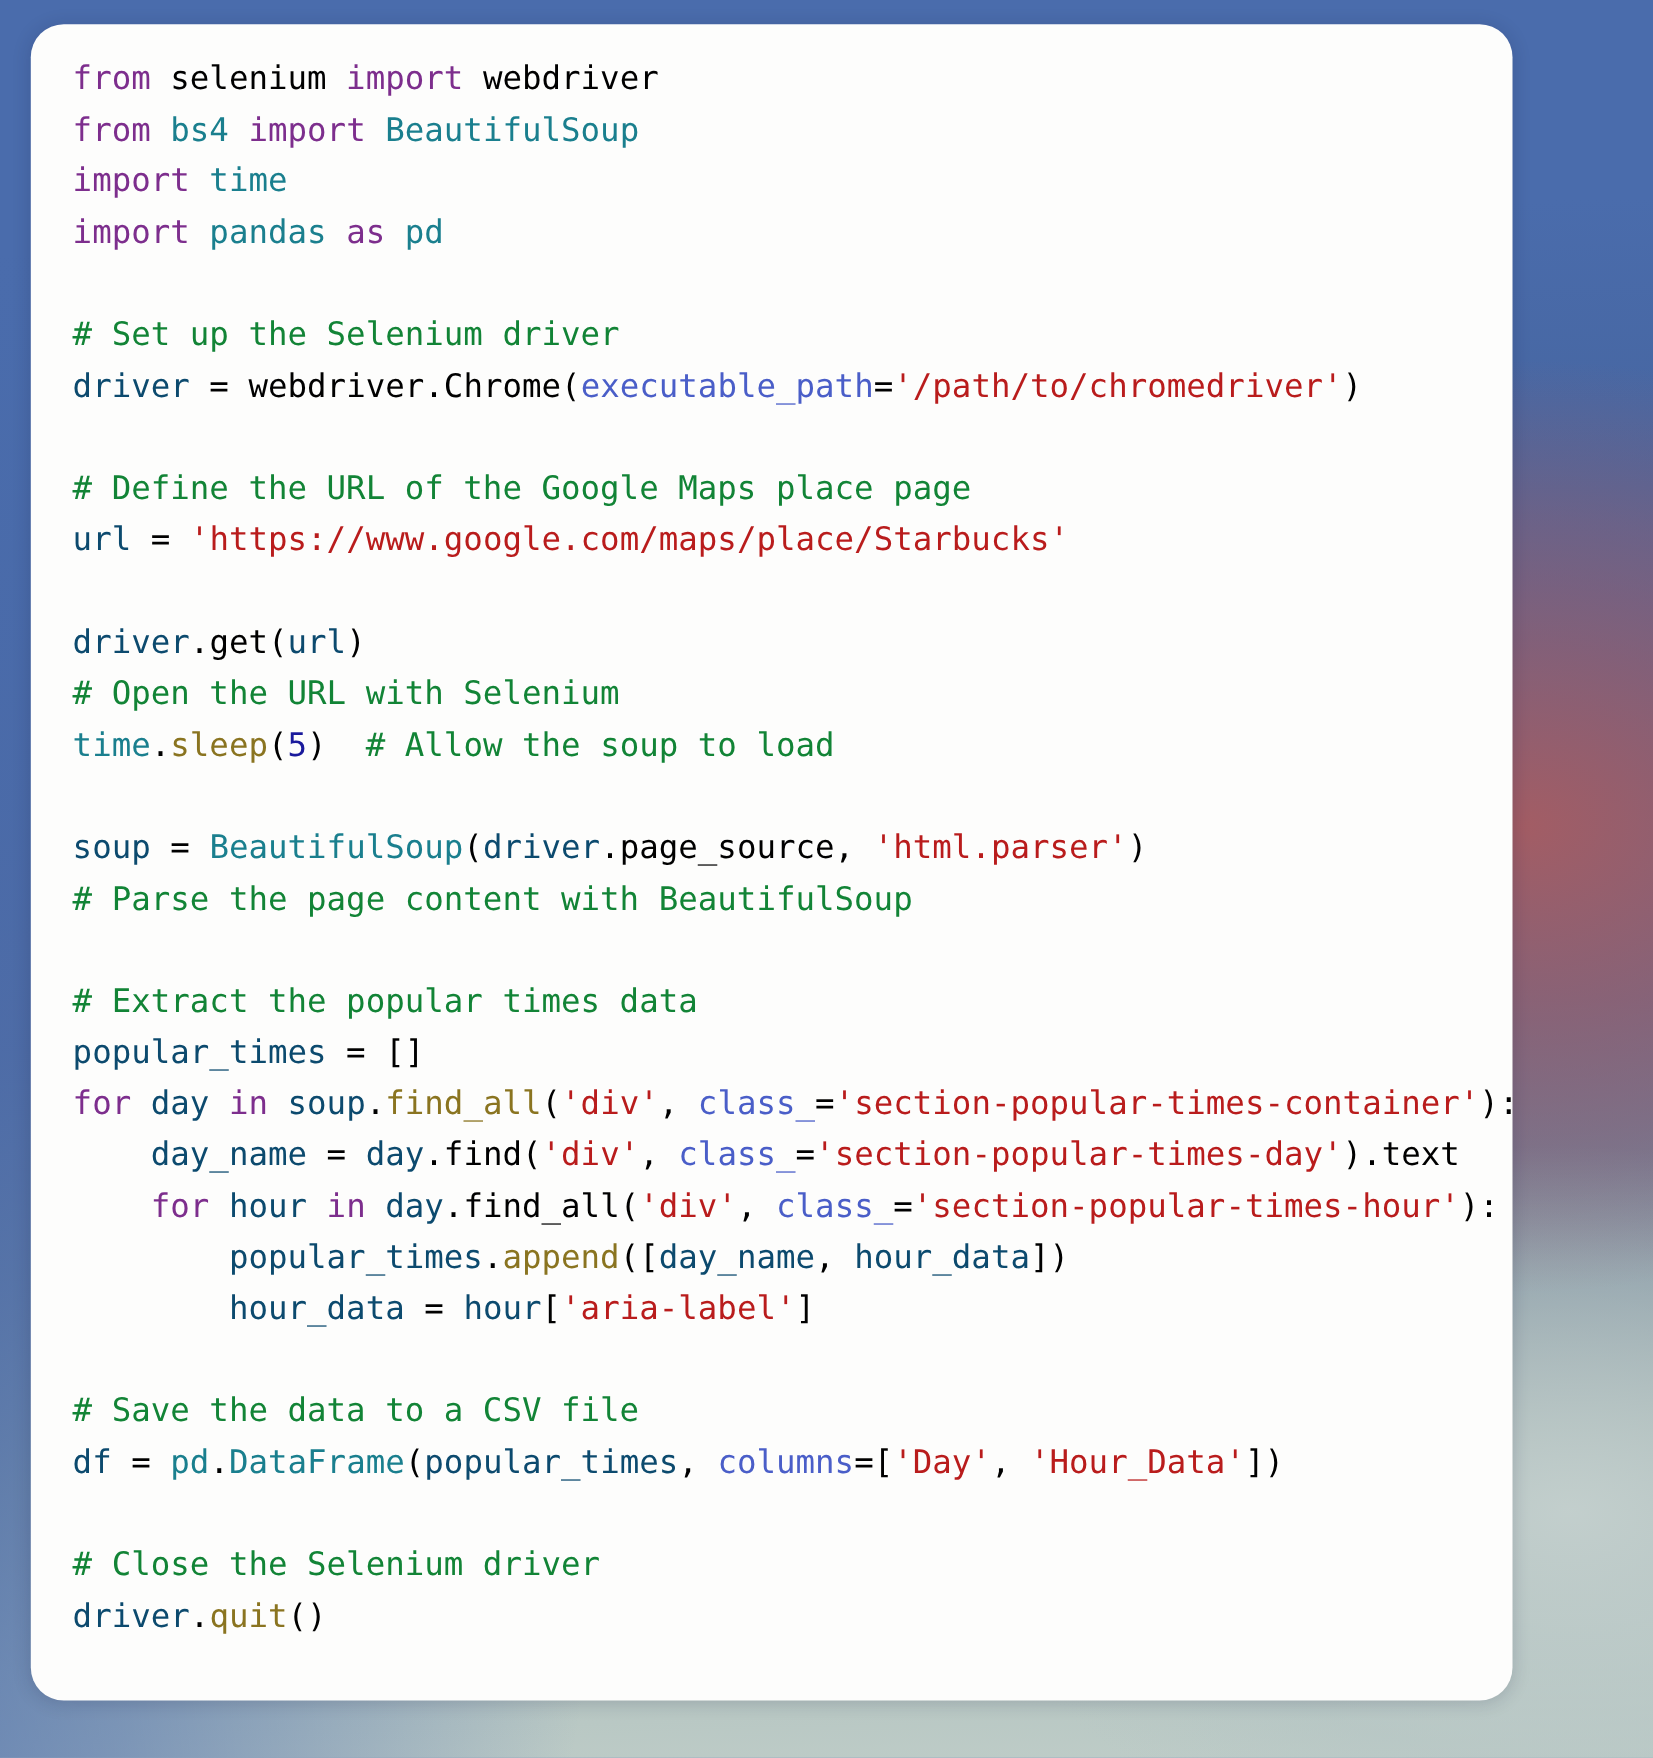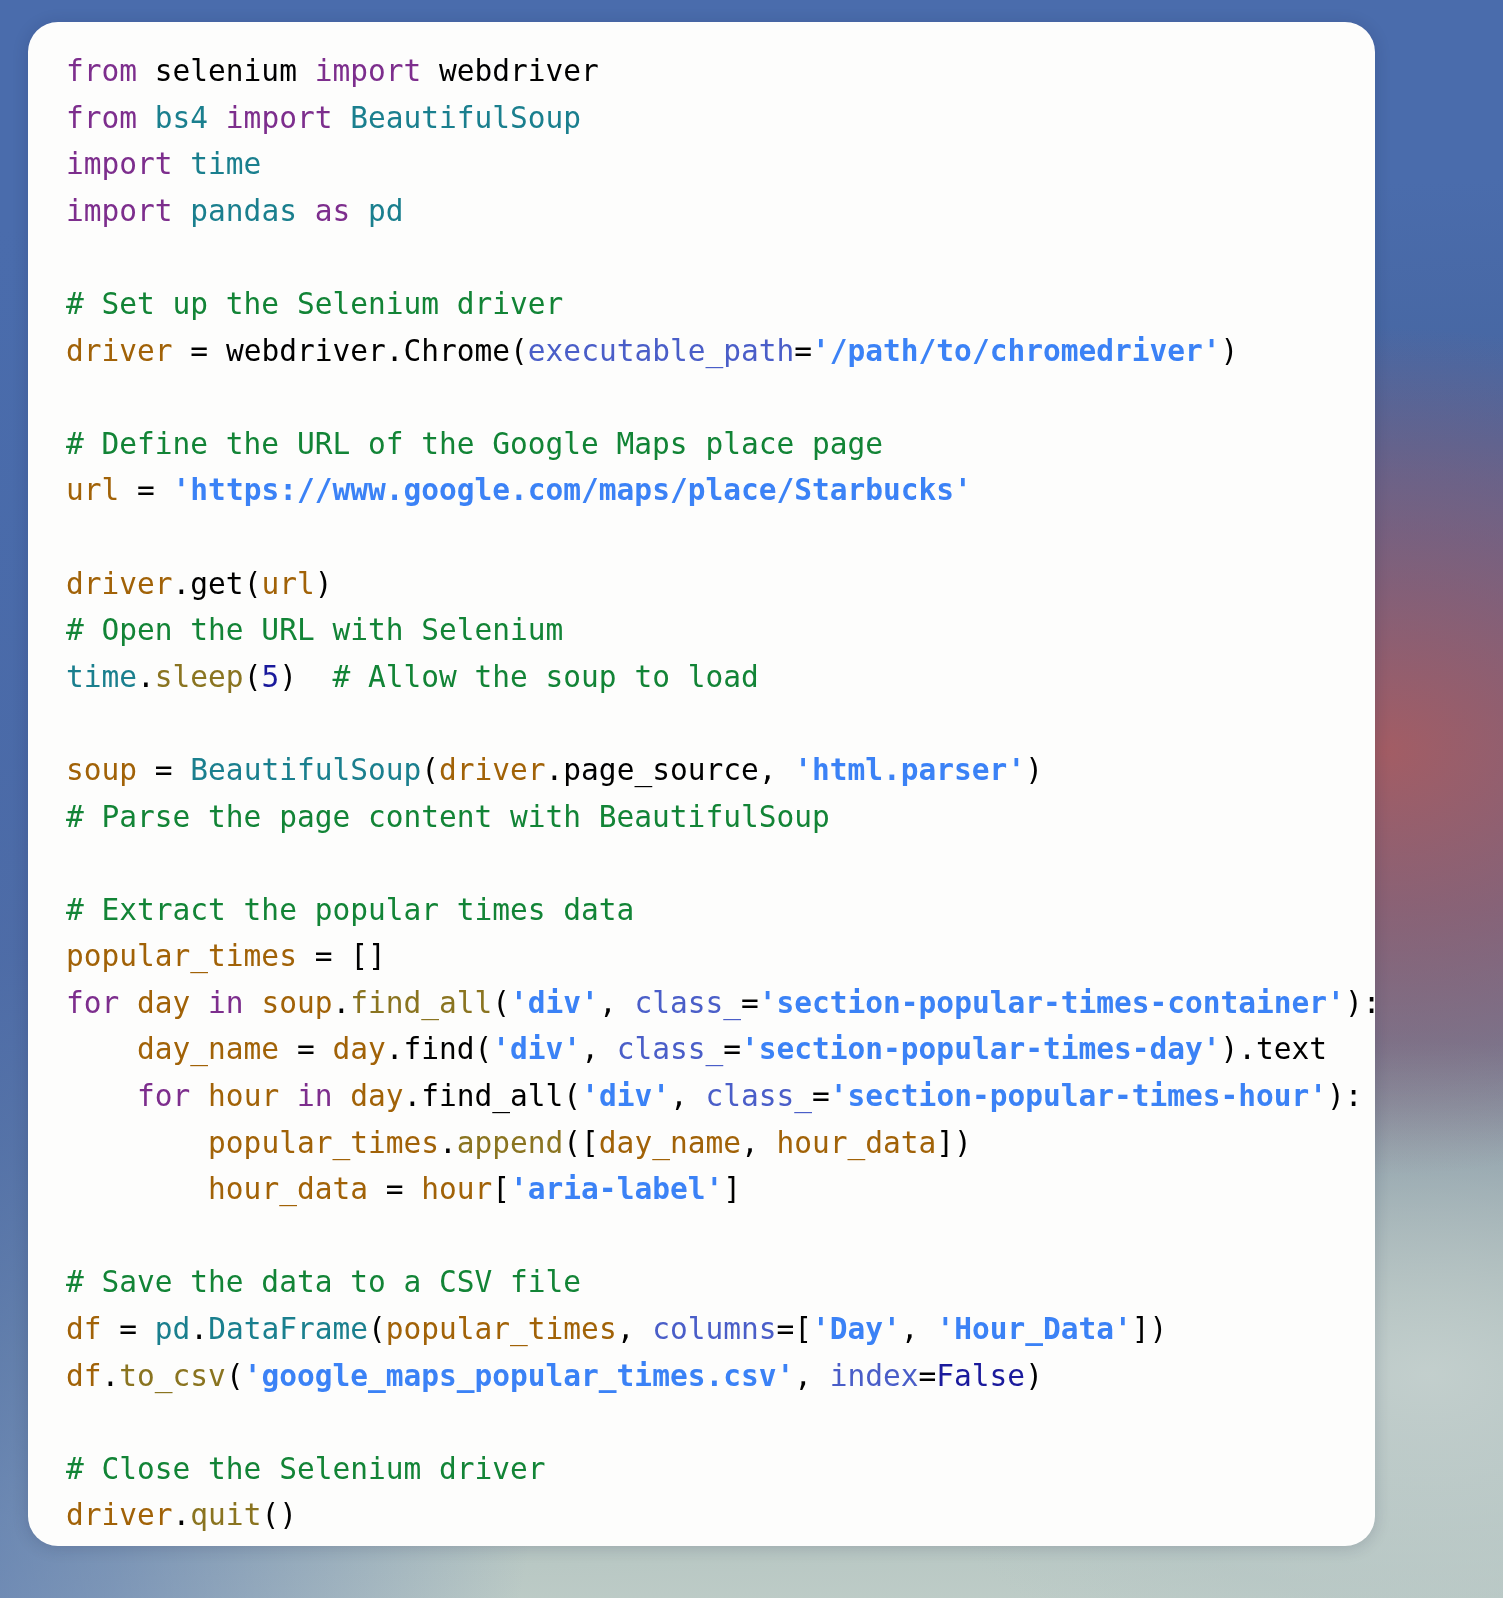--- a/index.html
+++ b/index.html
@@ -57,25 +57,25 @@
     line-height: 46.6px;
     letter-spacing: 0px;
     white-space: pre;
     color: #111111;
     tab-size: 4;
   }
   .ln { display: block; min-height: 46.6px; }
   .kw   { color: #7d2e8d; }            
   .kwc  { color: #1a1a9c; }            
   .nm   { color: #000000; }            
-  .var  { color: #a16207; }            
+  .var  { color: #0c4a6e; }            
   .mod  { color: #1a7f8e; text-align: right; }            
   .cls  { color: #1a7f8e; }
   .fn   { color: #8a7420; }            
-  .str  { color: #3b82f6; font-weight: bold; }            
+  .str  { color: #b91c1c; }            
   .com  { color: #128436; }            
   .num  { color: #1a1a9c; }            
   .kwarg{ color: #4a5ec8; }            
   .op   { color: #000000; }            
 </style>
 </head>
 <body>
 
 <div id="backdrop"></div>
 
@@ -101,18 +101,17 @@
 </span><span class="ln"><span class="com"># Extract the popular times data</span>
 </span><span class="ln"><span class="var">popular_times</span><span class="op"> = []</span>
 </span><span class="ln"><span class="kw">for</span><span class="var"> day </span><span class="kw">in</span><span class="var"> soup</span><span class="op">.</span><span class="fn">find_all</span><span class="op">(</span><span class="str">'div'</span><span class="op">, </span><span class="kwarg">class_</span><span class="op">=</span><span class="str">'section-popular-times-container'</span><span class="op">):</span>
 </span><span class="ln"><span class="nm">    </span><span class="var">day_name</span><span class="op"> = </span><span class="var">day</span><span class="op">.</span><span class="nm">find</span><span class="op">(</span><span class="str">'div'</span><span class="op">, </span><span class="kwarg">class_</span><span class="op">=</span><span class="str">'section-popular-times-day'</span><span class="op">).</span><span class="nm">text</span>
 </span><span class="ln"><span class="nm">    </span><span class="kw">for</span><span class="var"> hour </span><span class="kw">in</span><span class="var"> day</span><span class="op">.</span><span class="nm">find_all</span><span class="op">(</span><span class="str">'div'</span><span class="op">, </span><span class="kwarg">class_</span><span class="op">=</span><span class="str">'section-popular-times-hour'</span><span class="op">):</span>
 </span><span class="ln"><span class="nm">        </span><span class="var">popular_times</span><span class="op">.</span><span class="fn">append</span><span class="op">([</span><span class="var">day_name</span><span class="op">, </span><span class="var">hour_data</span><span class="op">])</span>
 </span><span class="ln"><span class="nm">        </span><span class="var">hour_data</span><span class="op"> = </span><span class="var">hour</span><span class="op">[</span><span class="str">'aria-label'</span><span class="op">]</span>
 </span><span class="ln">
 </span><span class="ln"><span class="com"># Save the data to a CSV file</span>
 </span><span class="ln"><span class="var">df</span><span class="op"> = </span><span class="mod">pd</span><span class="op">.</span><span class="cls">DataFrame</span><span class="op">(</span><span class="var">popular_times</span><span class="op">, </span><span class="kwarg">columns</span><span class="op">=[</span><span class="str">'Day'</span><span class="op">, </span><span class="str">'Hour_Data'</span><span class="op">])</span>
-</span><span class="ln"><span class="var">df</span><span class="op">.</span><span class="fn">to_csv</span><span class="op">(</span><span class="str">'google_maps_popular_times.csv'</span><span class="op">, </span><span class="kwarg">index</span><span class="op">=</span><span class="kwc">False</span><span class="op">)</span>
 </span><span class="ln">
 </span><span class="ln"><span class="com"># Close the Selenium driver</span>
 </span><span class="ln"><span class="var">driver</span><span class="op">.</span><span class="fn">quit</span><span class="op">()</span>
 </span></pre>
 </div>
 
 </body></html>

